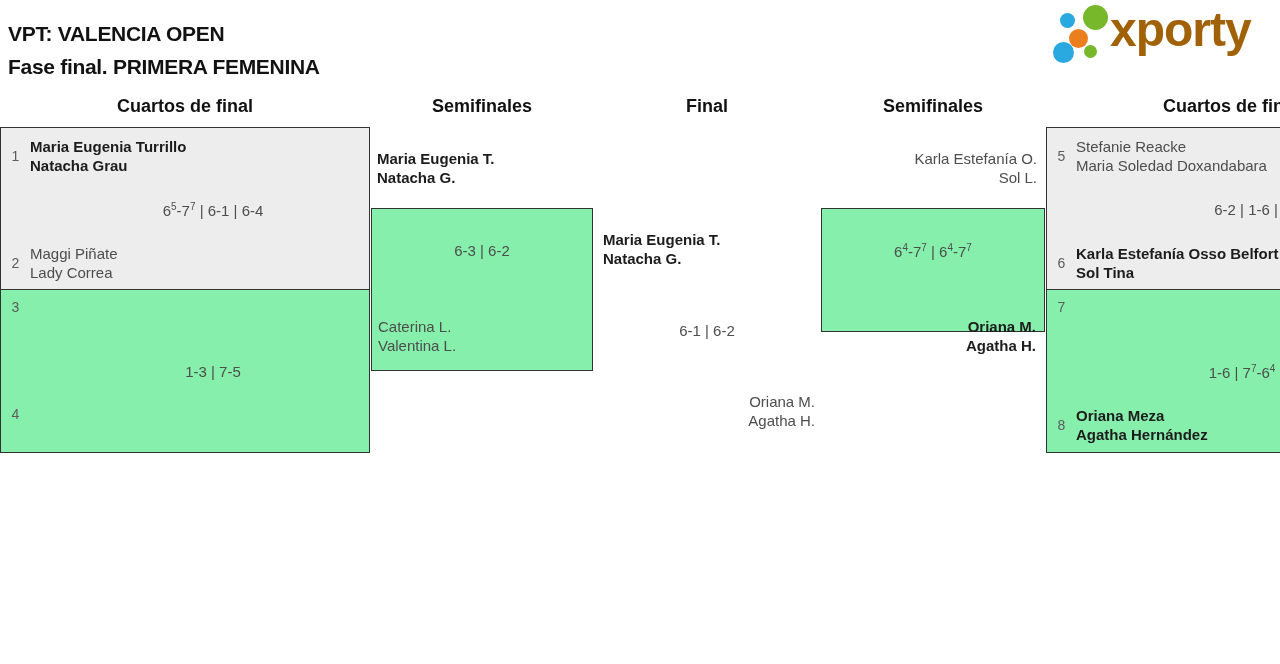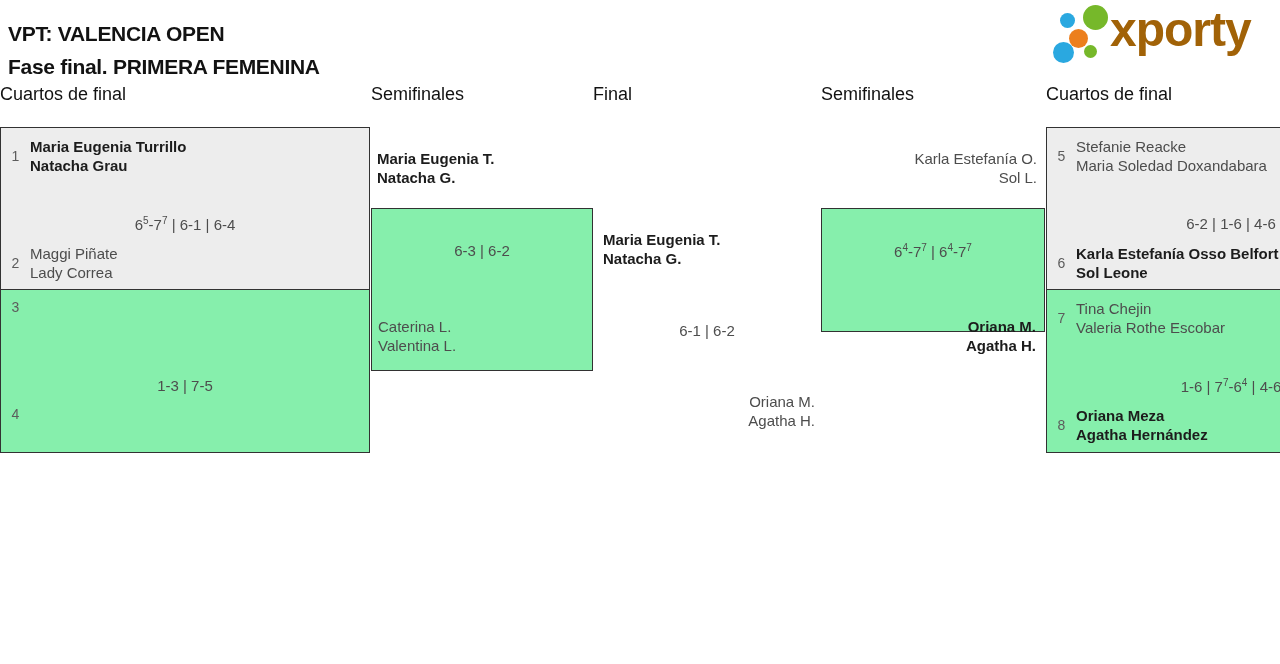--- a/index.html
+++ b/index.html
@@ -15,21 +15,21 @@
   .title{left:2px;top:17px;font-size:21px;font-weight:bold;line-height:33px;color:#121212;letter-spacing:-0.3px;margin-left:6px;}
 
   
   .dot{position:absolute;border-radius:50%;}
   .dot.green{background:#76b82a;}
   .dot.blue{background:#2aa8e0;}
   .dot.orange{background:#ec7f1d;}
   .wordmark{left:1110px;top:4px;font-size:48px;line-height:52px;font-weight:bold;color:#a16207;letter-spacing:-1px;}
 
   
-  .round-header{top:84px;font-size:18px;line-height:20px;font-weight:normal;text-align:left;color:#121212;white-space:nowrap;}
+  .round-header{top:96px;font-size:18px;line-height:20px;font-weight:bold;text-align:center;color:#121212;white-space:nowrap;}
 
   
   .box{position:absolute;box-sizing:border-box;border:1px solid #323232;background:#86efac;}
   .box.gray{background:#ededed;}
   .qf{width:370px;height:163px;}
   .qf-a{left:0;top:127px;}
   .qf-b{left:0;top:289px;height:164px;}
   .qf-c{left:1046px;top:127px;}
   .qf-d{left:1046px;top:289px;height:164px;}
   .sf-left{left:371px;top:208px;width:222px;height:163px;}
@@ -38,21 +38,21 @@
   .team{position:absolute;display:flex;align-items:center;gap:8px;left:8px;}
   .team-top{top:9px;}
   .team-bottom{top:116px;}
   .seed{width:13px;flex:0 0 13px;text-align:center;font-size:14px;color:#5c5c5c;}
   .names{white-space:nowrap;}
   .names div{font-size:15px;line-height:19px;color:#4d4d4d;}
   .winner .names div, .names.winner div, .label.winner div{font-weight:bold;color:#1c1c1c;}
   .label div{font-size:15px;line-height:19px;color:#4d4d4d;white-space:nowrap;}
 
   .score{position:absolute;left:0;width:100%;text-align:center;font-size:15px;color:#4d4d4d;white-space:nowrap;}
-  .qf .score{top:87px;}
+  .qf .score{top:73px;padding-left:28px;}
   .sf-score{top:33px;}
   .score sup{font-size:10px;}
 
   
   .sf-left-top{left:377px;top:149px;text-align:left;}
   .sf-left-bottom{position:absolute;left:6px;top:108px;text-align:left;}
   .sf-right-top{left:697px;top:149px;width:340px;text-align:right;}
   .sf-right-bottom{position:absolute;right:8px;top:108px;text-align:right;}
 
   
@@ -117,32 +117,28 @@
     <span class="names">
       <div>Stefanie Reacke</div>
       <div>Maria Soledad Doxandabara</div>
     </span>
   </div>
   <div class="score">6-2 | 1-6 | 4-6</div>
   <div class="team team-bottom winner">
     <span class="seed">6</span>
     <span class="names">
       <div>Karla Estefanía Osso Belfort</div>
-      <div>Sol Leone</div>
+      <div>Sol Tina</div>
     </span>
   </div>
 </div>
 
 <div class="box qf qf-d">
   <div class="team team-top">
     <span class="seed">7</span>
-    <span class="names">
-      <div>Tina Chejin</div>
-      <div>Valeria Rothe Escobar</div>
-    </span>
   </div>
   <div class="score">1-6 | 7<sup>7</sup>-6<sup>4</sup> | 4-6</div>
   <div class="team team-bottom winner">
     <span class="seed">8</span>
     <span class="names">
       <div>Oriana Meza</div>
       <div>Agatha Hernández</div>
     </span>
   </div>
 </div>

